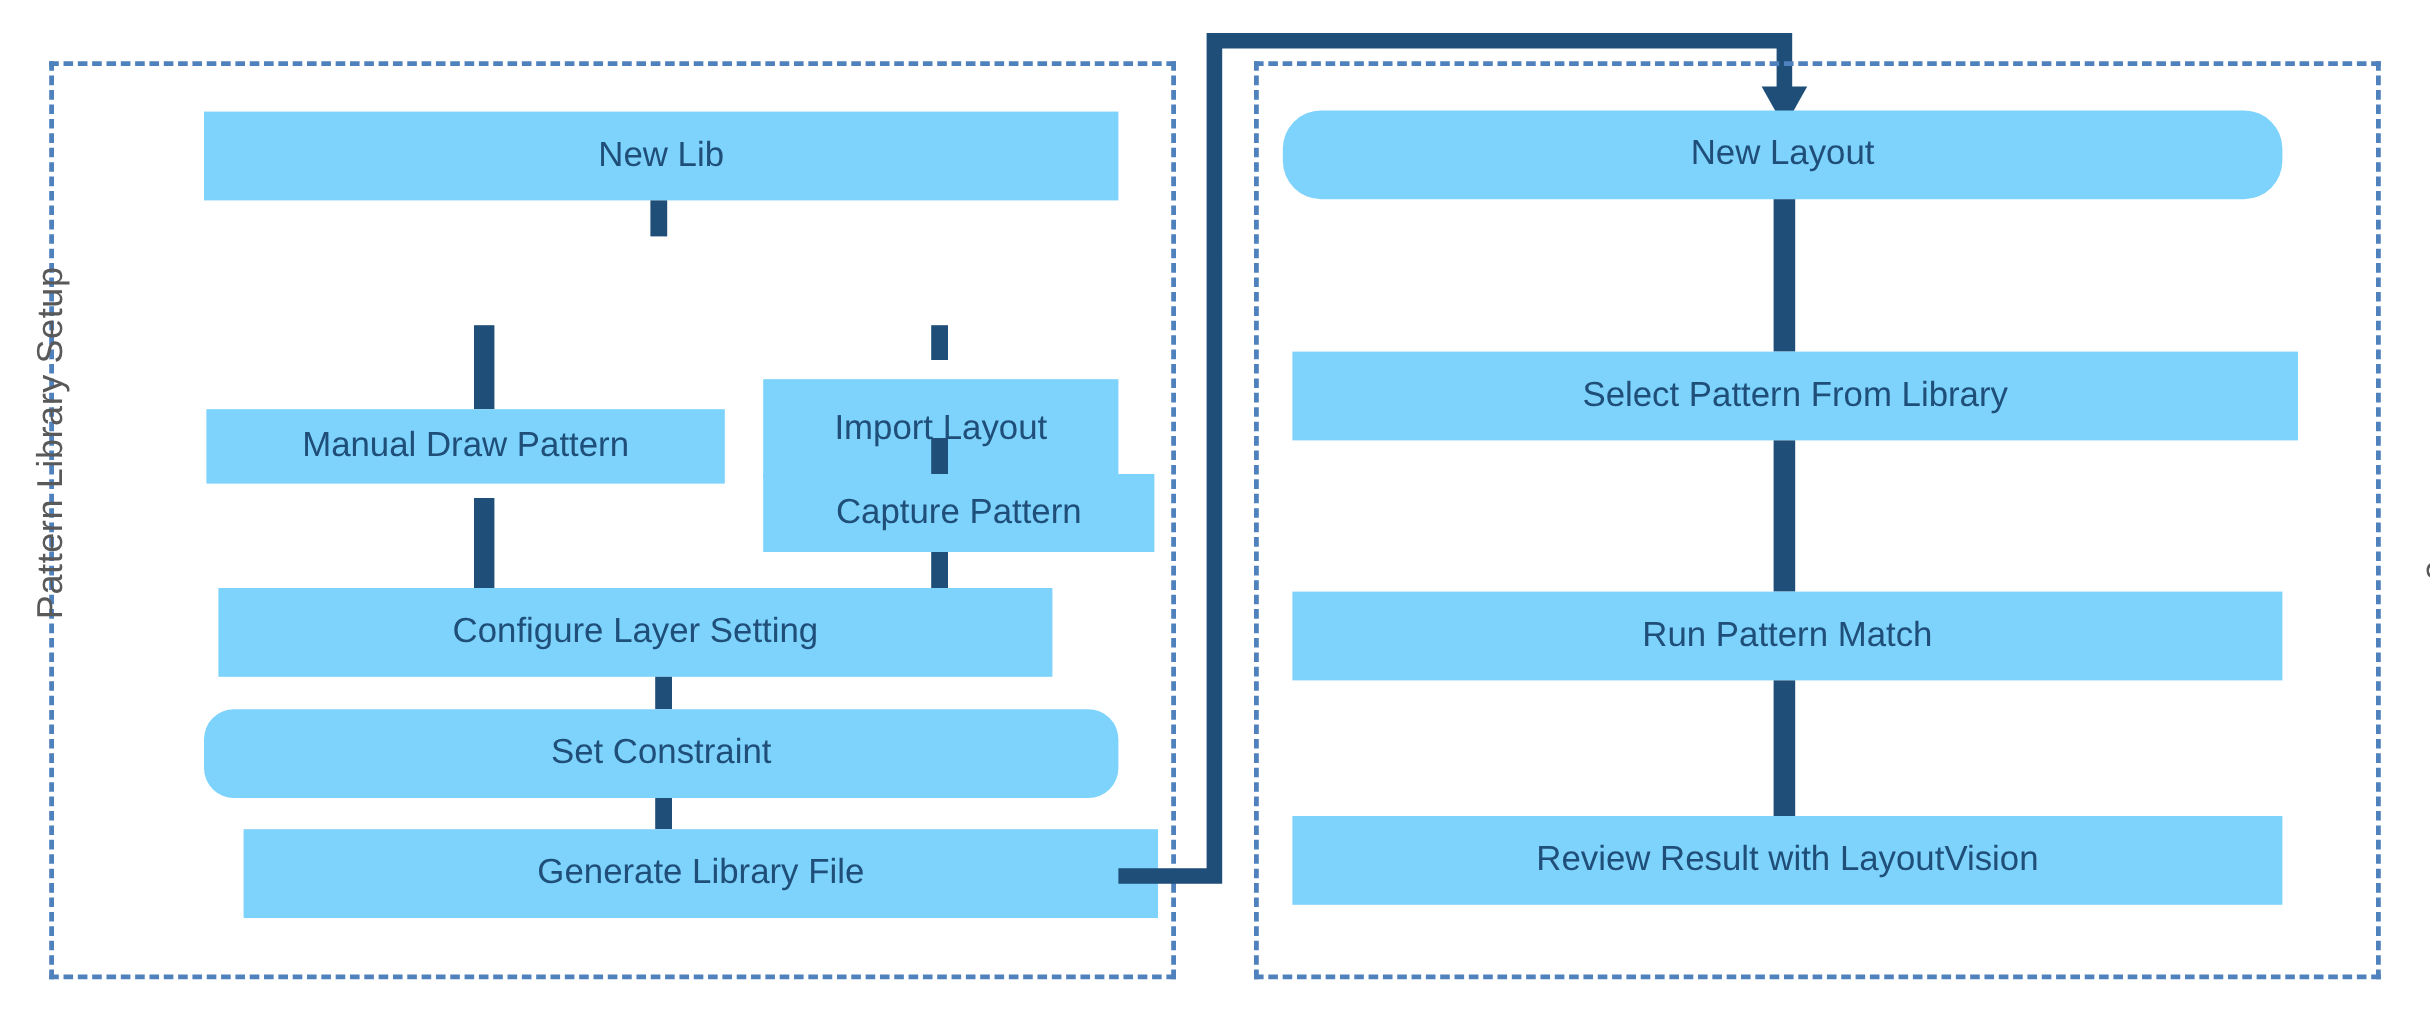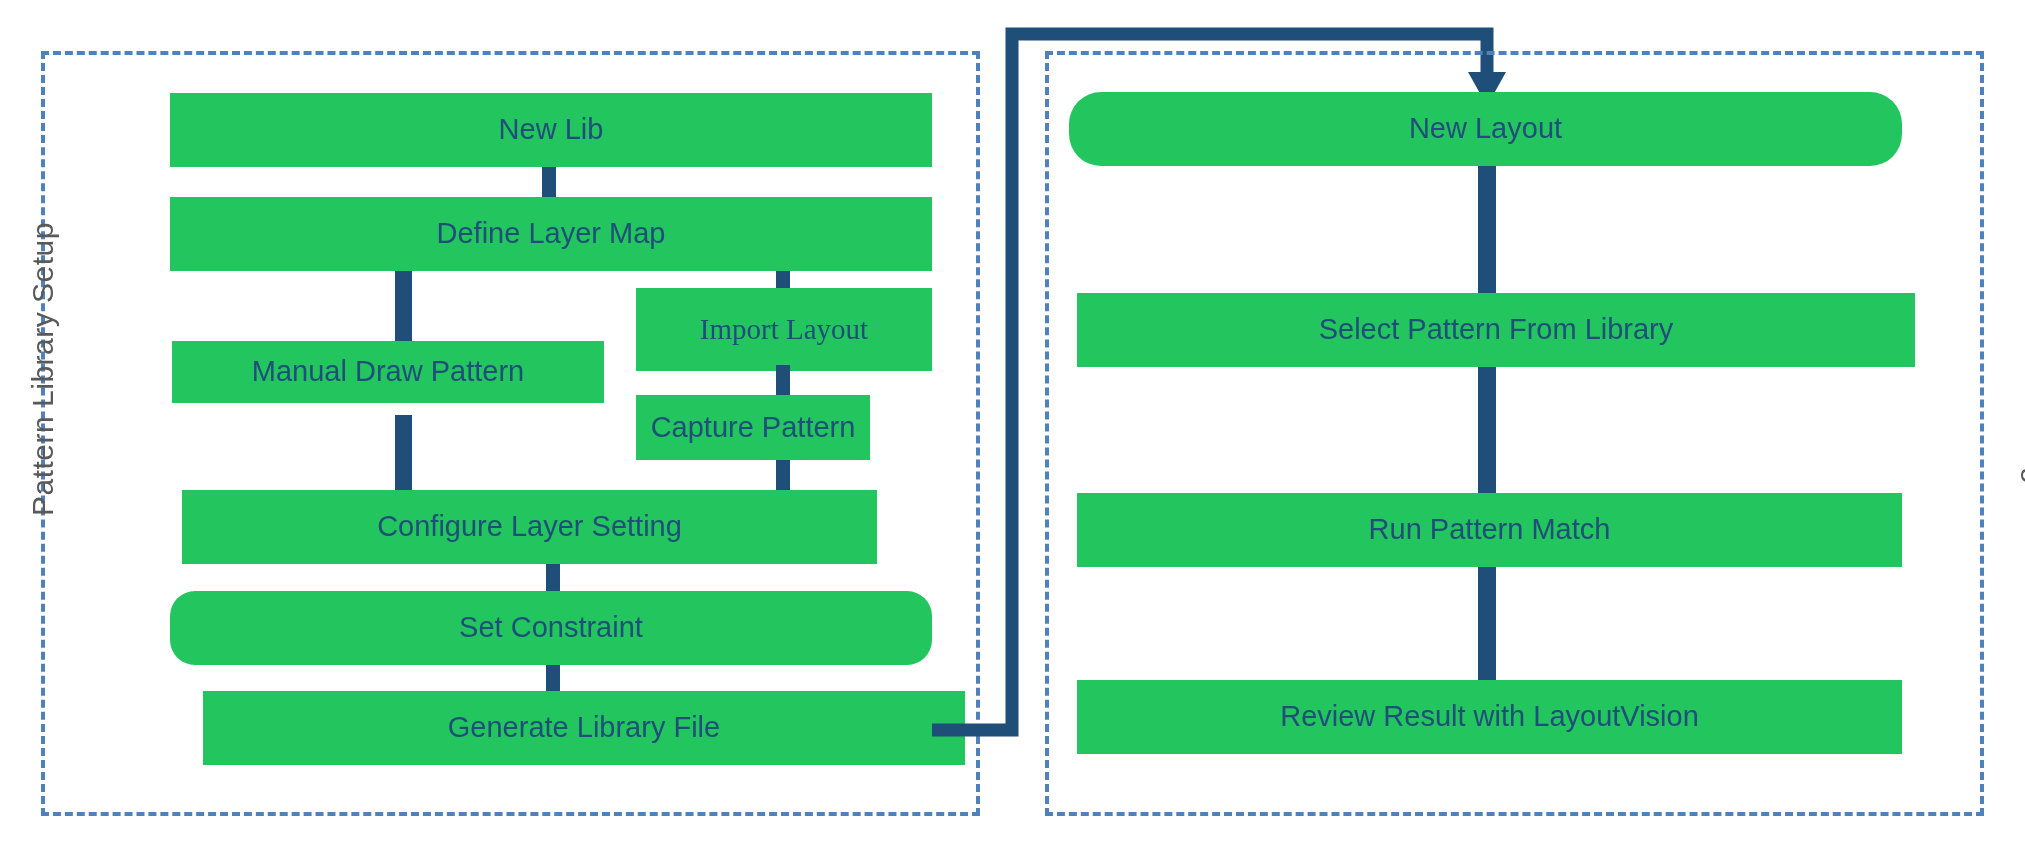--- a/index.html
+++ b/index.html
@@ -46,38 +46,38 @@
     left: 1872px;
     top: 350px;
     width: 330px;
     text-align: center;
     transform: rotate(90deg);
   }
 
   
   .node {
     position: absolute;
-    background: #22c55e;
+    background: #7dd3fc;
     color: #1f4e79;
     display: flex;
     align-items: center;
     justify-content: center;
     font-size: 29px;
     line-height: 1.1;
     box-sizing: border-box;
     text-align: center;
     font-family: "Liberation Sans", sans-serif;
   }
 
   
   #n-new-lib        { left: 170px; top: 93px;  width: 762px; height: 74px; }
   #n-define-layer   { left: 170px; top: 197px; width: 762px; height: 74px; }
   #n-manual-draw    { left: 172px; top: 341px; width: 432px; height: 62px; }
-  #n-import-layout  { left: 636px; top: 288px; width: 296px; height: 83px; font-family: Liberation Serif, serif; }
-  #n-capture-pattern{ left: 636px; top: 395px; width: 234px; height: 65px; }
+  #n-import-layout  { left: 636px; top: 316px; width: 296px; height: 83px; }
+  #n-capture-pattern{ left: 636px; top: 395px; width: 326px; height: 65px; }
   #n-configure      { left: 182px; top: 490px; width: 695px; height: 74px; }
   #n-set-constraint { left: 170px; top: 591px; width: 762px; height: 74px; border-radius: 25px; }
   #n-generate-lib   { left: 170px; top: 691px; width: 762px; height: 74px; margin-left: 33px; }
 
   
   #n-new-layout     { left: 1069px; top: 92px;  width: 833px; height: 74px; border-radius: 32px; }
   #n-select-pattern { left: 1077px; top: 293px; width: 838px; height: 74px; }
   #n-run-match      { left: 1077px; top: 493px; width: 825px; height: 74px; }
   #n-review-result  { left: 1077px; top: 680px; width: 825px; height: 74px; }
 
@@ -114,21 +114,20 @@
 
 <div id="canvas">
 
   <div class="lane" id="lane-left"></div>
   <div class="lane-title" id="lane-title-left">Pattern Library Setup</div>
 
   <div class="node" id="n-new-lib">New Lib</div>
 
   <div class="link-v" id="lk-newlib-define"></div>
 
-  <div class="node" id="n-define-layer">Define Layer Map</div>
 
   <div class="link-v" id="lk-define-manual"></div>
   <div class="link-v" id="lk-define-import"></div>
 
   <div class="node" id="n-manual-draw">Manual Draw Pattern</div>
 
   <div class="node" id="n-import-layout">Import Layout</div>
 
   <div class="link-v" id="lk-import-capture"></div>
 

